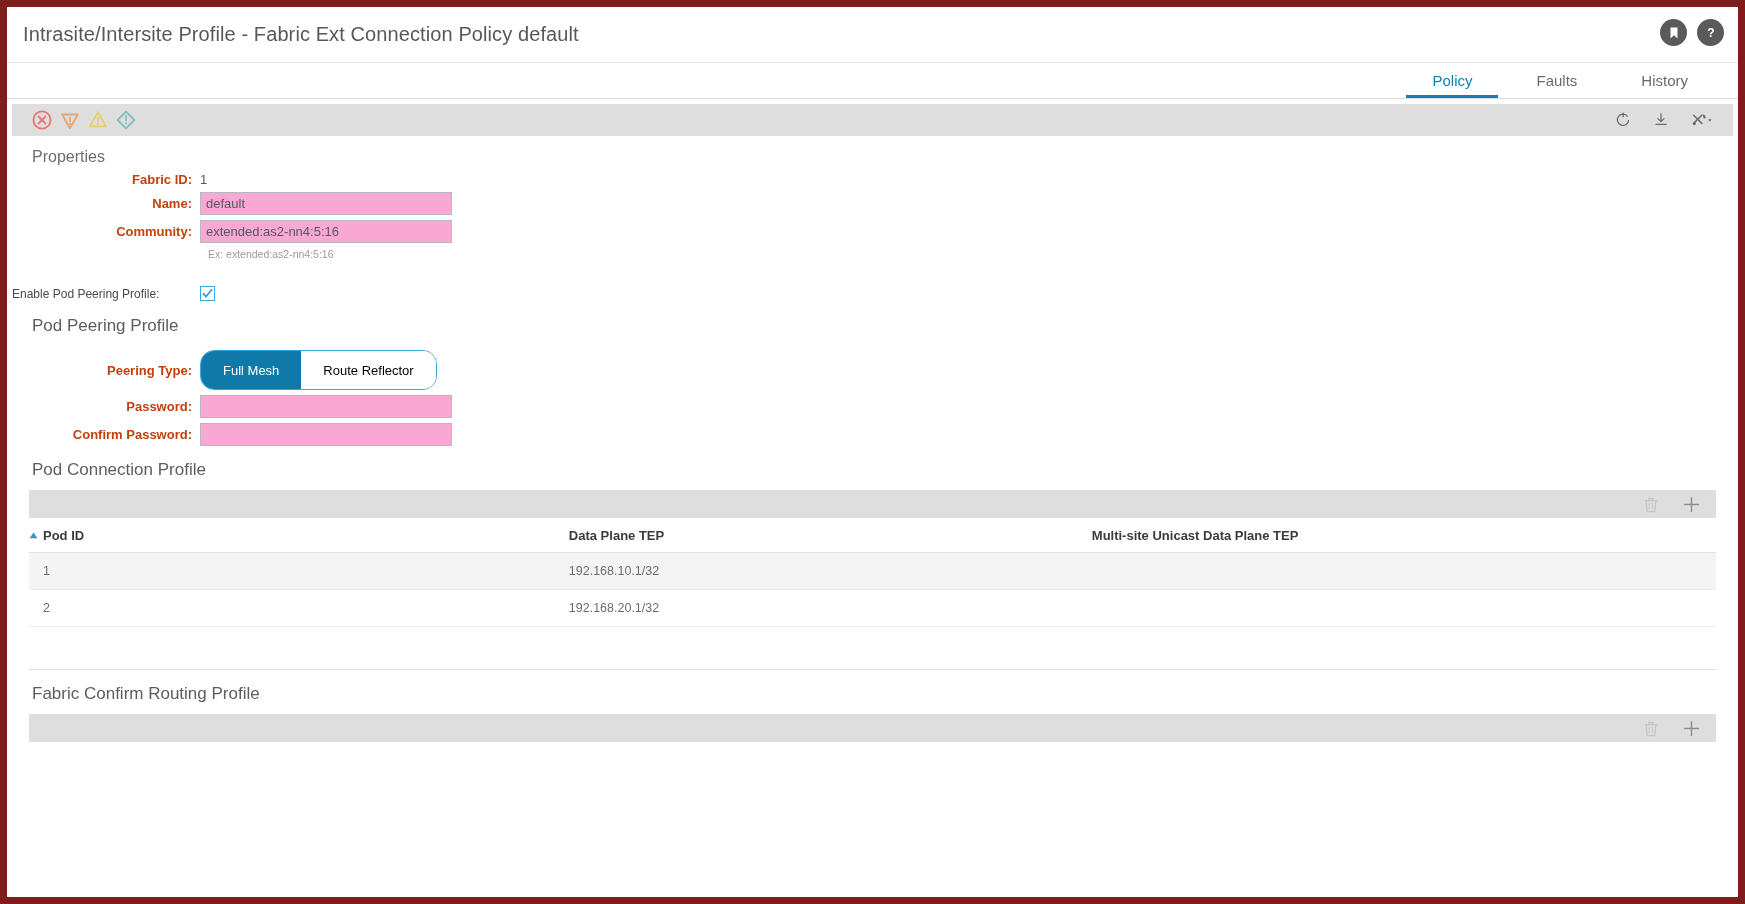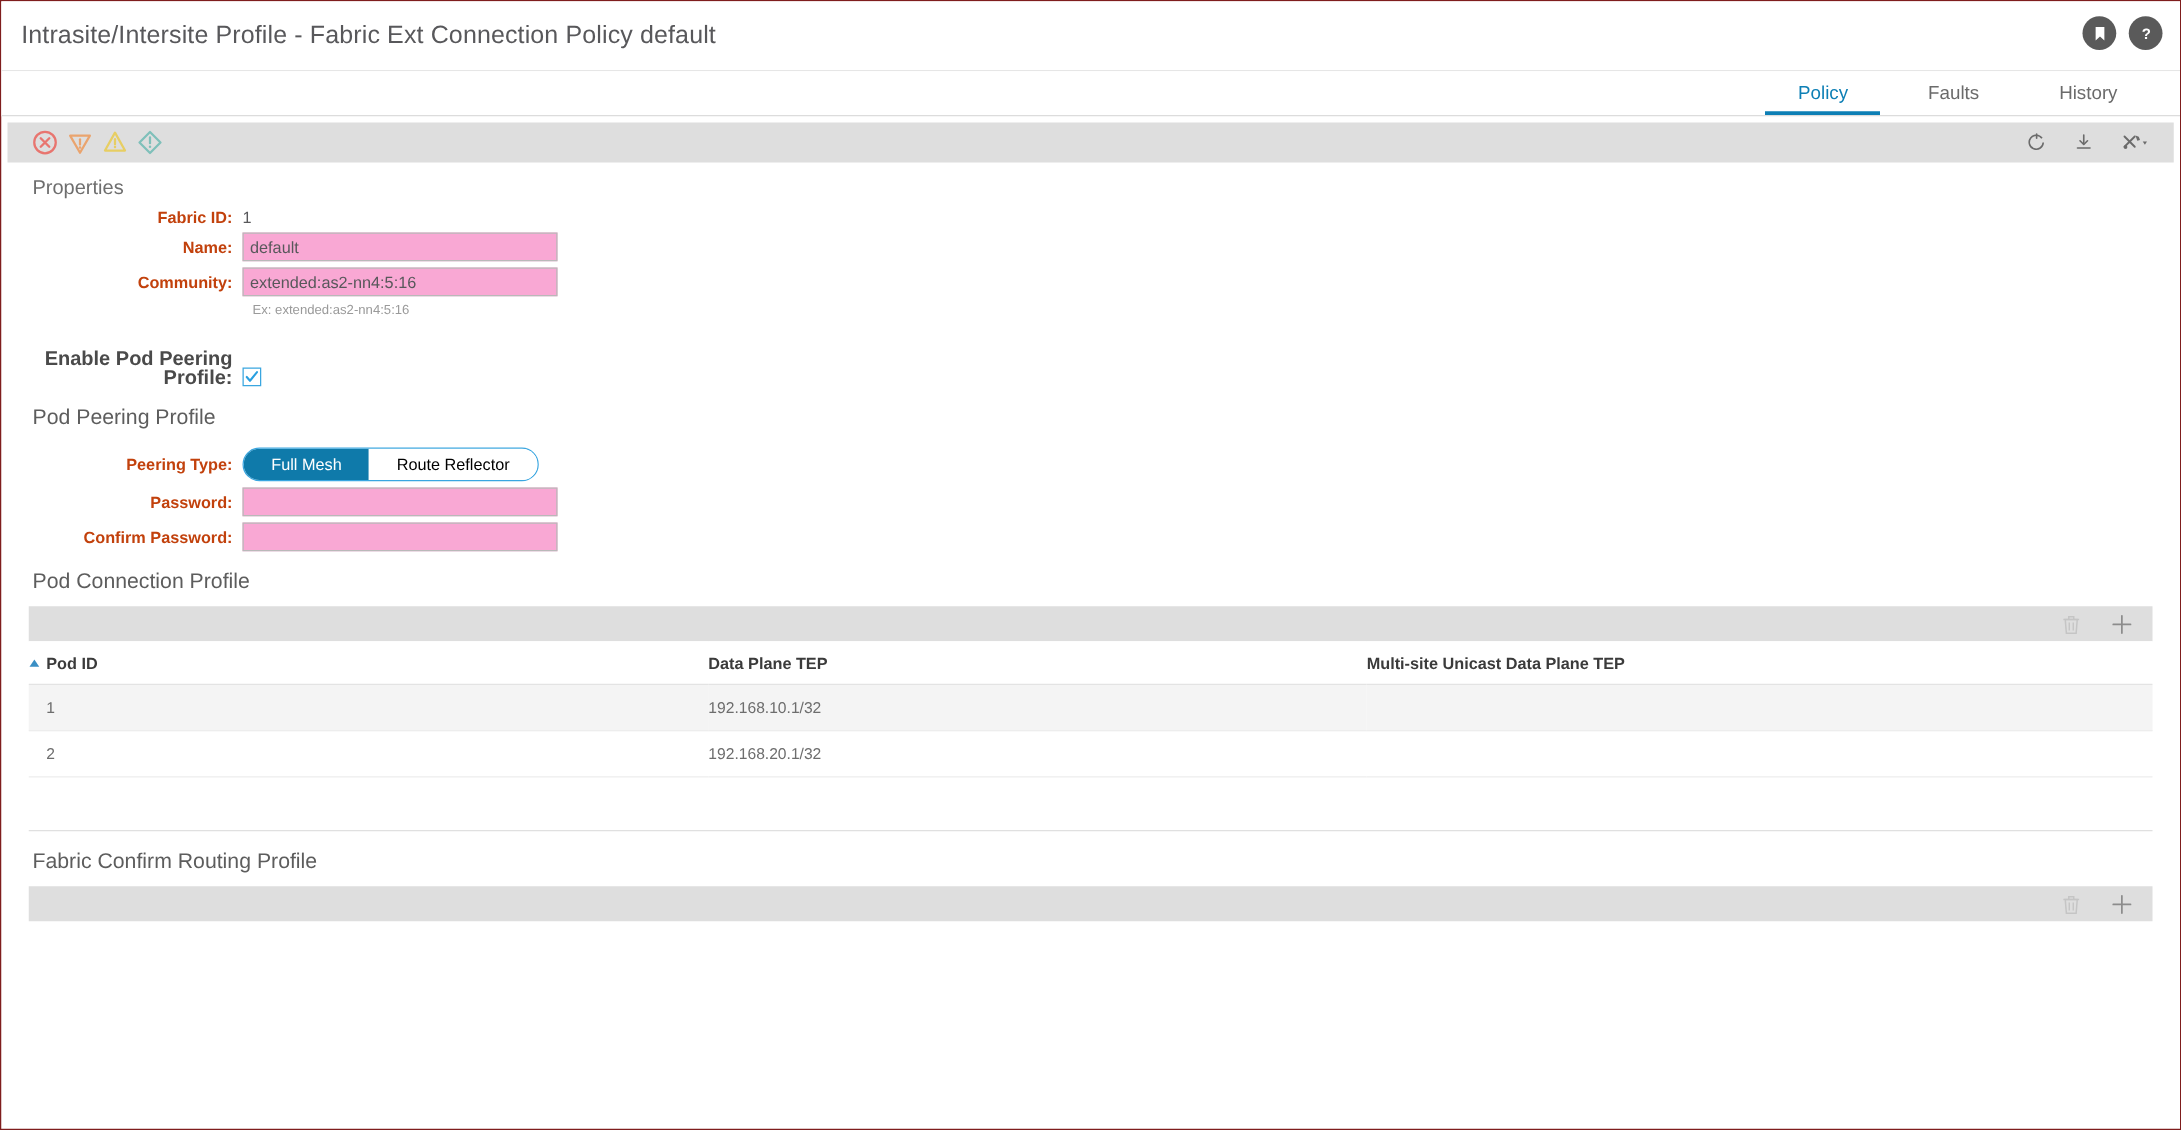--- a/index.html
+++ b/index.html
@@ -9,21 +9,21 @@
   }
   body {
     width: 1745px; height: 904px;
     font-family: "Liberation Sans", sans-serif;
     color: #333;
     overflow: hidden;
   }
   .app-frame {
     position: relative;
     width: 1745px; height: 904px;
-    border: 1px solid #7f1d1d;
+    border: 7px solid #7f1d1d;
     background: #fff;
     overflow: hidden;
   }
 
   
   .header {
     position: relative;
     height: 56px;
     border-bottom: 1px solid #e6e6e6;
     background: #fff;
@@ -161,44 +161,44 @@
     margin-top: 1px;
   }
 
   .checkbox-row {
     display: flex;
     align-items: flex-end;
     margin-top: 26px;
   }
   .checkbox-label {
     width: 188px;
-    text-align: right;
+    text-align: left;
     padding-right: 8px;
-    font-size: 16px;
+    font-size: 12px;
     color: #4a4a4a;
-    font-weight: 700;
+    font-weight: 400;
     line-height: 15px;
   }
   .cbox {
     width: 15px; height: 15px;
     border: 1px solid #3aa6e0;
     background: #fff;
     position: relative;
     cursor: pointer;
     margin-bottom: 1px;
   }
   .cbox svg { position: absolute; left: 1px; top: 1px; }
 
   
   .seg {
     display: inline-flex;
     border-radius: 14px;
     overflow: hidden;
     border: 1px solid #3aa6e0;
-    height: 27px;
+    height: 40px;
   }
   .seg-btn {
     font-size: 13px;
     padding: 0 22px;
     display: flex;
     align-items: center;
     cursor: pointer;
     background: #fff;
     color: #000000;
     white-space: nowrap;

